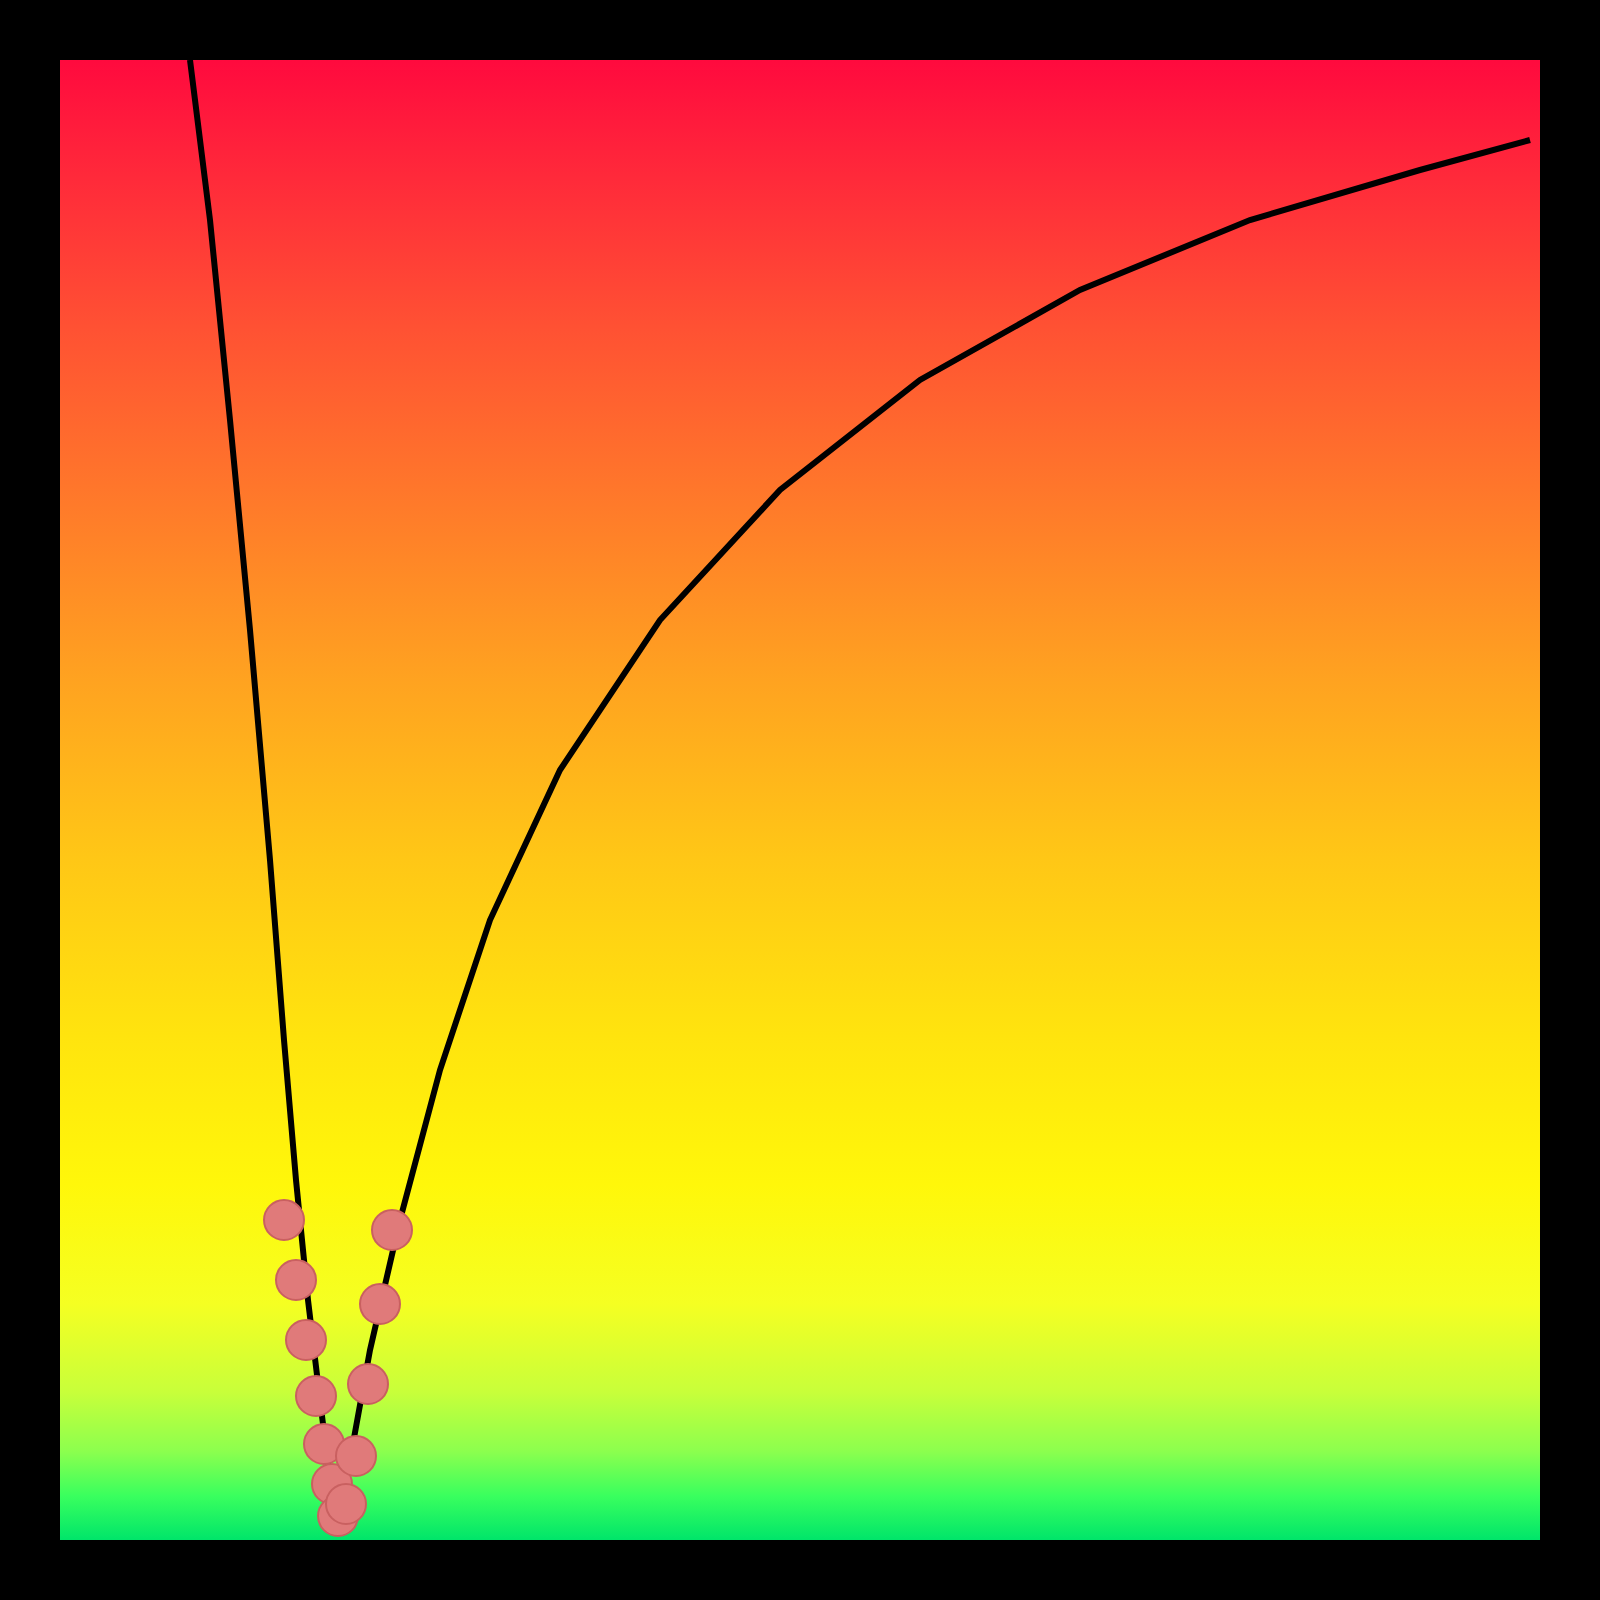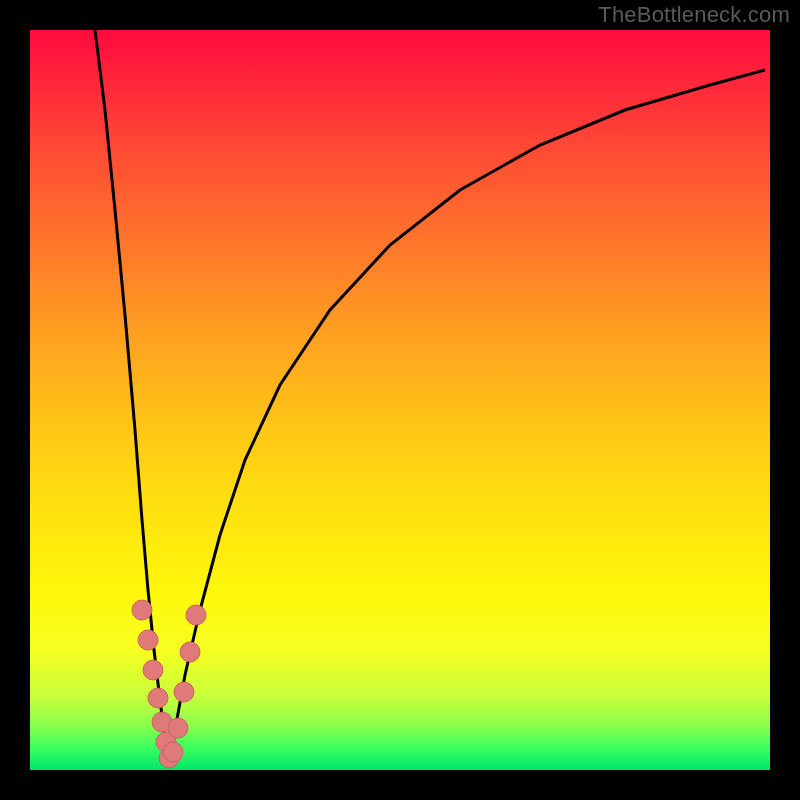--- a/index.html
+++ b/index.html
@@ -68,14 +68,13 @@
           <circle cx="139" cy="728" r="10" fill="#e07a7a" stroke="#c96060" stroke-width="1"></circle>
           <circle cx="143" cy="722" r="10" fill="#e07a7a" stroke="#c96060" stroke-width="1"></circle>
           <circle cx="148" cy="698" r="10" fill="#e07a7a" stroke="#c96060" stroke-width="1"></circle>
           <circle cx="154" cy="662" r="10" fill="#e07a7a" stroke="#c96060" stroke-width="1"></circle>
           <circle cx="160" cy="622" r="10" fill="#e07a7a" stroke="#c96060" stroke-width="1"></circle>
           <circle cx="166" cy="585" r="10" fill="#e07a7a" stroke="#c96060" stroke-width="1"></circle>
         </g>
     </svg>
   </div>
 
-  <div class="watermark">TheBottleneck.com</div>
 </div>
 
 </body></html>

